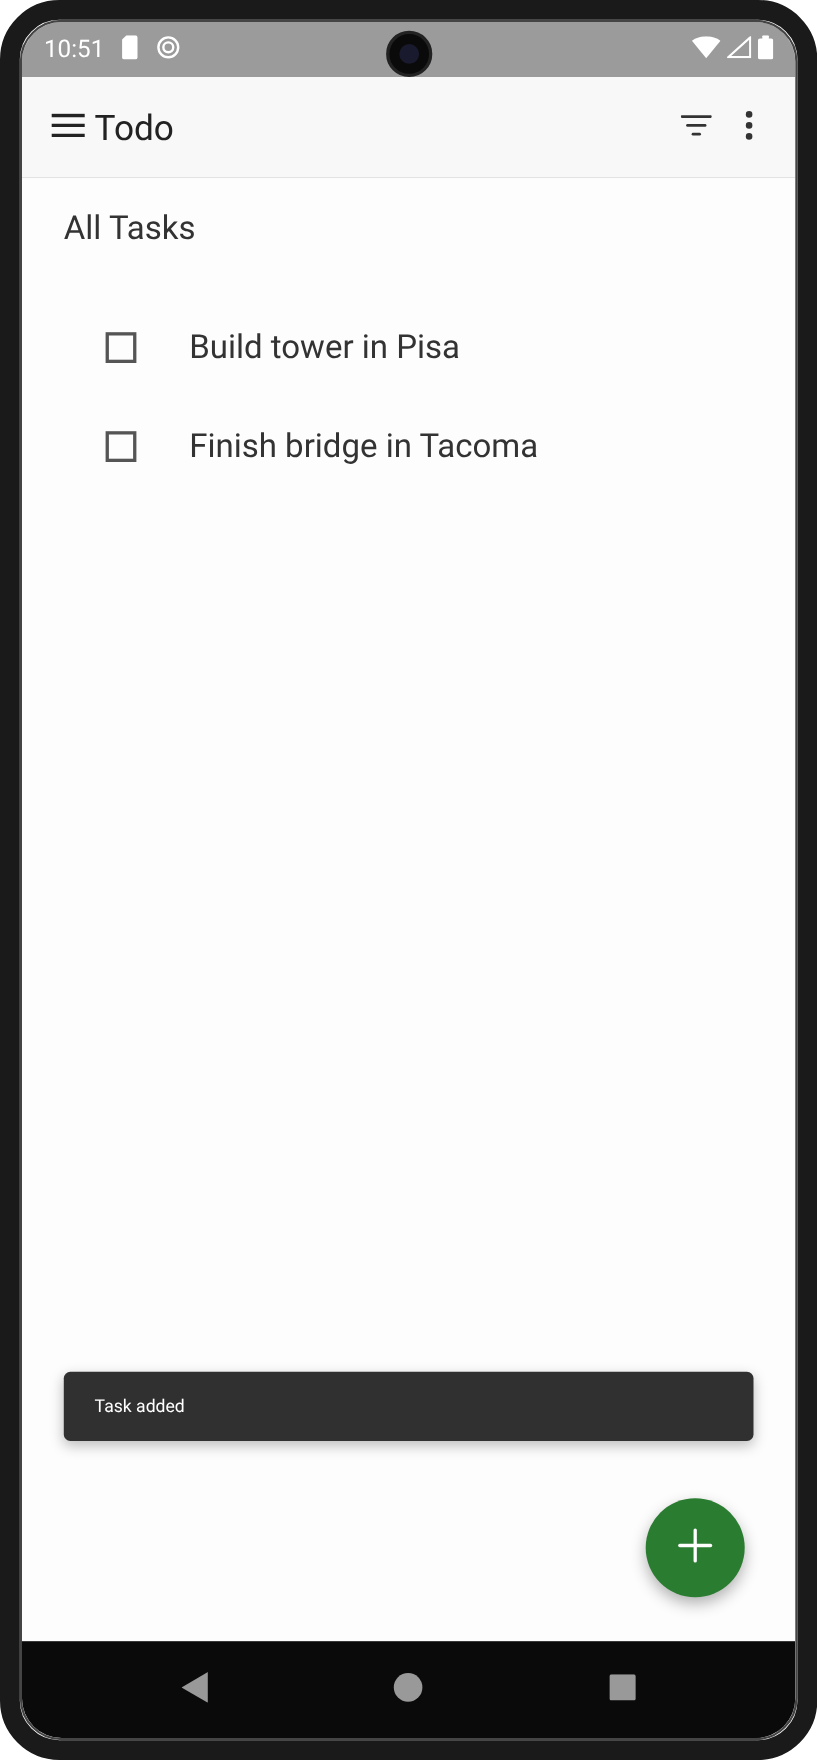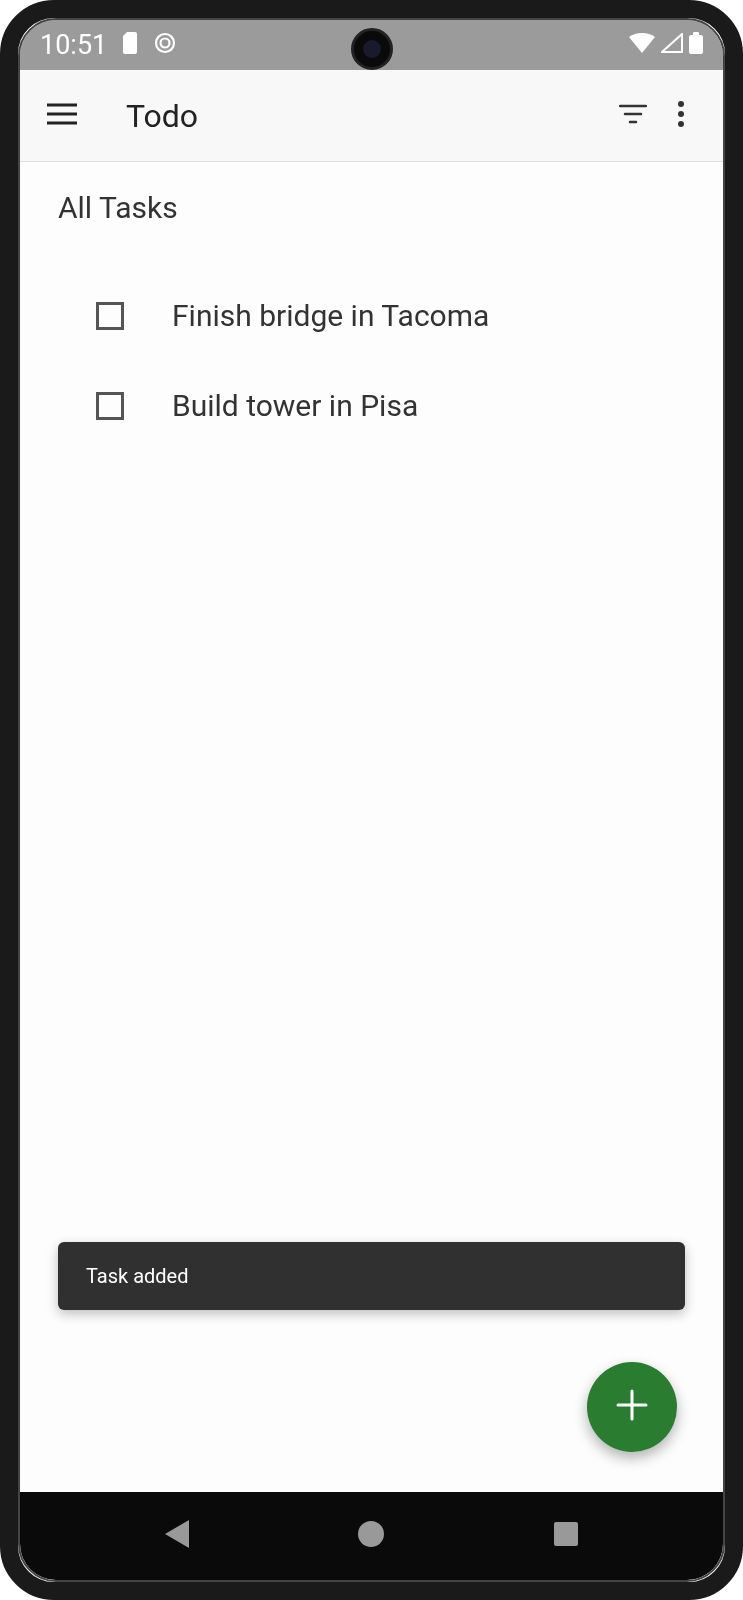--- a/index.html
+++ b/index.html
@@ -46,21 +46,21 @@
       justify-content: space-between;
       padding: 0 20px;
       color: #fff;
     }
     .status-left {
       display: flex;
       align-items: center;
       gap: 14px;
     }
     .status-time {
-      font-size: 27px;
+      font-size: 22px;
       font-weight: 400;
     }
     .status-right {
       display: flex;
       align-items: center;
       gap: 6px;
     }
     .camera-notch {
       position: absolute;
       top: 28px;
@@ -89,21 +89,20 @@
       background: #f8f8f8;
       display: flex;
       align-items: center;
       padding: 0 18px;
       border-bottom: 1px solid #e0e0e0;
     }
     .app-title {
       font-size: 32px;
       font-weight: 400;
       color: #222;
-      margin-left: 40px;
       flex: 1;
     }
     .icon-btn {
       width: 48px;
       height: 48px;
       display: flex;
       align-items: center;
       justify-content: center;
       cursor: pointer;
       border-radius: 24px;
@@ -141,21 +140,21 @@
     }
     .snackbar {
       position: absolute;
       bottom: 270px;
       left: 38px;
       right: 38px;
       background: #303030;
       color: #fff;
       padding: 22px 28px;
       border-radius: 6px;
-      font-size: 20px;
+      font-size: 16px;
       box-shadow: 0 4px 12px rgba(0,0,0,0.25);
     }
     .fab {
       position: absolute;
       bottom: 128px;
       right: 46px;
       width: 90px;
       height: 90px;
       background: #2a7c30;
       border-radius: 50%;
@@ -259,26 +258,26 @@
           </svg>
       </span>
     </div>
   </div>
 
   <div class="content">
     <div class="section-title">All Tasks</div>
 
     <div class="task-item">
       <div class="task-checkbox"></div>
-      <div class="task-label">Finish bridge in Tacoma</div>
+      <div class="task-label">Build tower in Pisa</div>
     </div>
 
     <div class="task-item">
       <div class="task-checkbox"></div>
-      <div class="task-label">Build tower in Pisa</div>
+      <div class="task-label">Finish bridge in Tacoma</div>
     </div>
 
   </div>
 
   <div class="snackbar">
     <span>Task added</span>
   </div>
 
   <div class="fab">
     <span>

